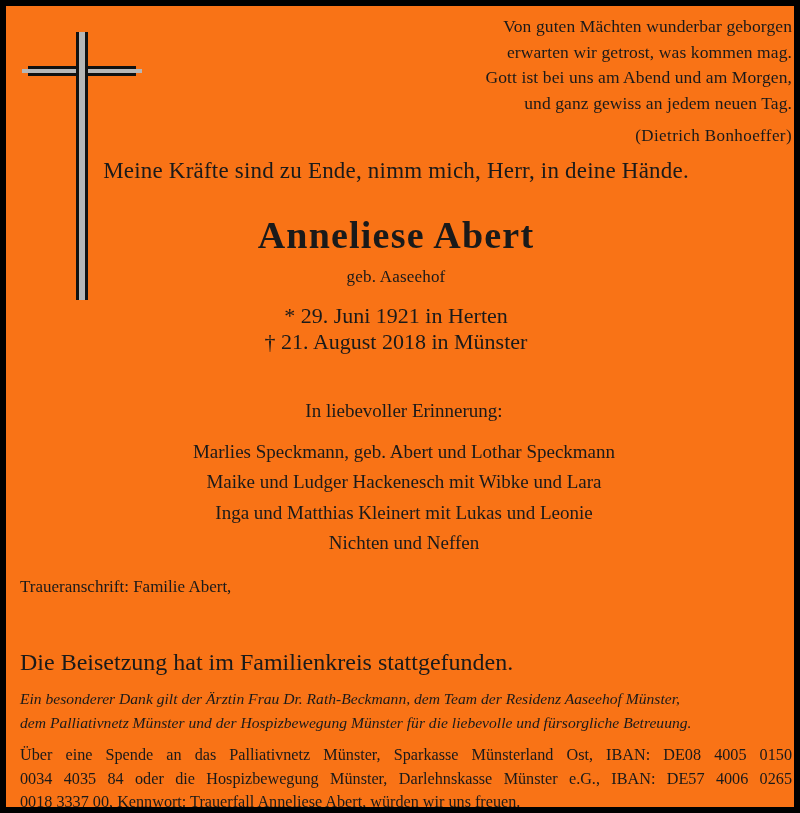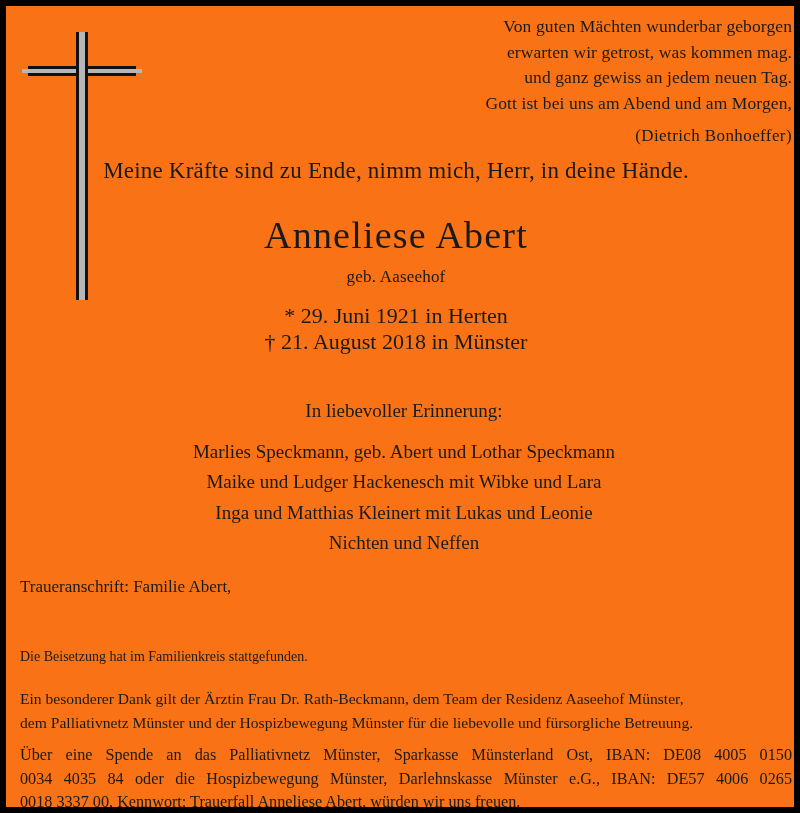--- a/index.html
+++ b/index.html
@@ -116,21 +116,21 @@
   }
 
   .name {
     position: absolute;
     left: 0;
     top: 207px;
     width: 780px;
     text-align: center;
     font-size: 38px;
     letter-spacing: 1.2px;
-    font-weight: normal;
+    font-weight: bold;
     margin: 0;
   }
 
   .maiden {
     position: absolute;
     left: 0;
     top: 261px;
     width: 780px;
     text-align: center;
     font-size: 17px;
@@ -170,32 +170,32 @@
     top: 568px;
     font-size: 17px;
     line-height: 25px;
   }
   .address div { white-space: nowrap; }
 
   .burial {
     position: absolute;
     left: 14px;
     top: 643px;
-    font-size: 14px;
+    font-size: 24px;
   }
 
   .thanks {
     position: absolute;
     left: 14px;
     top: 681px;
     width: 772px;
     font-size: 15.6px;
     line-height: 24px;
   }
-  .thanks div { white-space: nowrap; }
+  .thanks div { white-space: nowrap; font-style: italic; }
 
   .donation {
     position: absolute;
     left: 14px;
     top: 738px;
     width: 772px;
     font-size: 16.2px;
     line-height: 23.5px;
   }
   .donation .just {
@@ -219,22 +219,22 @@
       <div class="bar h-top"></div>
       <div class="bar h-bot"></div>
       <div class="bar v-core"></div>
       <div class="bar v-left"></div>
       <div class="bar v-right"></div>
     </div>
 
     <div class="poem">
       <div>Von guten Mächten wunderbar geborgen</div>
       <div>erwarten wir getrost, was kommen mag.</div>
+      <div>Gott ist bei uns am Abend und am Morgen,</div>
       <div>und ganz gewiss an jedem neuen Tag.</div>
-      <div>Gott ist bei uns am Abend und am Morgen,</div>
       <div class="attrib">(Dietrich Bonhoeffer)</div>
     </div>
 
     <div class="verse">Meine Kräfte sind zu Ende, nimm mich, Herr, in deine Hände.</div>
 
     <h1 class="name">Anneliese Abert</h1>
     <div class="maiden">geb. Aaseehof</div>
 
     <div class="dates">
       <div>* 29. Juni 1921 in Herten</div>

